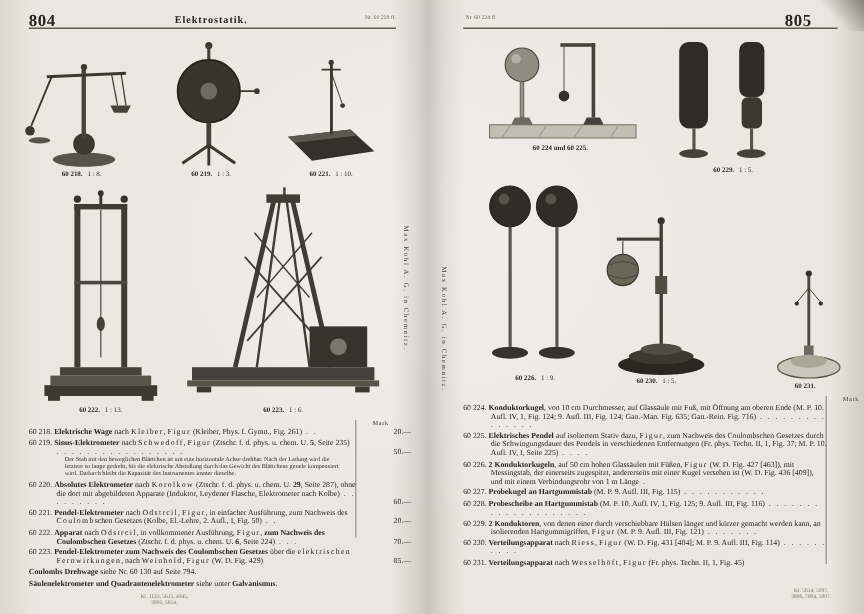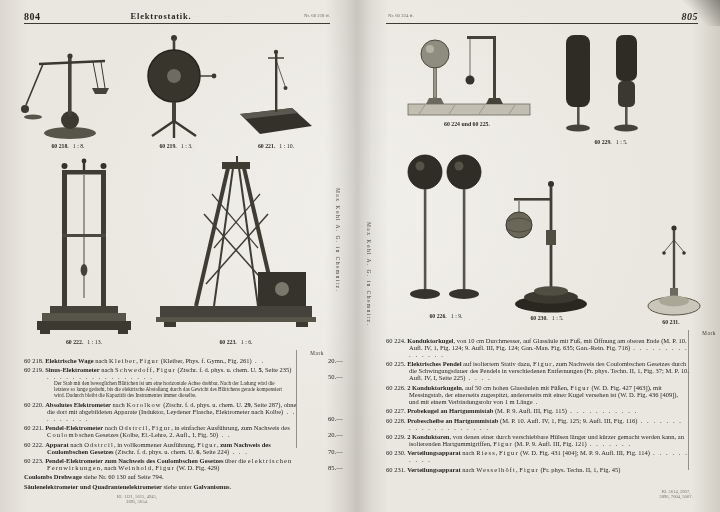--- a/index.html
+++ b/index.html
@@ -7,21 +7,21 @@
   .scan{position:relative;width:720px;height:512px;overflow:hidden;
     background:#eae7e0;
     background-image:
       radial-gradient(ellipse at 50% 40%, rgba(255,255,255,0.35) 0%, rgba(0,0,0,0) 60%),
       linear-gradient(90deg, rgba(120,110,95,0.12) 0%, rgba(0,0,0,0) 4%, rgba(0,0,0,0) 96%, rgba(90,85,70,0.18) 100%);}
   .gutter{position:absolute;left:326px;top:0;width:62px;height:512px;pointer-events:none;
     background:linear-gradient(90deg, rgba(0,0,0,0) 0%, rgba(60,55,45,0.10) 30%, rgba(60,55,45,0.20) 50%, rgba(60,55,45,0.08) 72%, rgba(0,0,0,0) 100%);}
   .corner-shade{position:absolute;right:0;top:0;width:40px;height:26px;
     background:linear-gradient(225deg, rgba(40,38,30,0.45) 0%, rgba(0,0,0,0) 60%);pointer-events:none;}
 
-  .pgnum{position:absolute;top:11px;font-size:10px;font-weight:bold;letter-spacing:0.5px;}
+  .pgnum{position:absolute;top:11px;font-size:14px;font-weight:bold;letter-spacing:0.5px;}
   .ptitle{position:absolute;top:11px;font-size:8.5px;font-weight:bold;text-align:center;letter-spacing:0.8px;}
   .pnote{position:absolute;top:13px;font-size:4.8px;color:#6b685e;}
   .hrule{position:absolute;top:23px;height:1.4px;background:#3c3a31;}
 
   .figure{position:absolute;text-align:center;}
   .figure svg{display:block;margin:0 auto;}
   .fcap{font-size:5.8px;margin-top:1px;color:#2c2a23;white-space:nowrap;}
   .fcap .fnum{font-weight:bold;}
   .fcap .fscale{margin-left:4px;}
 
@@ -43,26 +43,26 @@
   .plate{position:absolute;font-size:4.6px;line-height:5.4px;color:#77746a;text-align:center;}
 </style>
 </head>
 <body>
 
 <div class="scan">
   <div class="gutter"></div>
   <div class="corner-shade"></div>
 
   <div class="pgnum" style="left:24px;">804</div>
-  <div class="ptitle" style="left:9px;width:304px;">Elektrostatik.</div>
+  <div class="ptitle" style="left:24px;width:304px;">Elektrostatik.</div>
   <div class="pnote" style="left:292px;width:38px;text-align:right;">Nr. 60 218 ff.</div>
   <div class="hrule" style="left:24px;width:306px;"></div>
 
   <div class="pnote" style="left:388px;width:44px;">Nr. 60 224 ff.</div>
-  <div class="pgnum" style="left:676px;width:22px;text-align:right;font-style:italic;">805</div>
+  <div class="pgnum" style="left:654px;width:22px;text-align:right;">805</div>
   <div class="hrule" style="left:386px;width:312px;"></div>
 
   <div class="figure" style="left:12px;top:30px;width:112px;">
     <svg width="110" height="112" viewBox="0 0 110 112">
       <ellipse cx="57" cy="103" rx="26" ry="6" fill="#57544a"></ellipse>
       <circle cx="57" cy="90" r="9" fill="#3b3930"></circle>
       <rect x="55" y="28" width="3.6" height="58" fill="#45423a"></rect>
       <circle cx="57" cy="26" r="2.6" fill="#3b3930"></circle>
       <line x1="26" y1="34" x2="92" y2="31" stroke="#3a382f" stroke-width="2.4"></line>
       <line x1="88" y1="32" x2="92" y2="58" stroke="#3a382f" stroke-width="1"></line>

